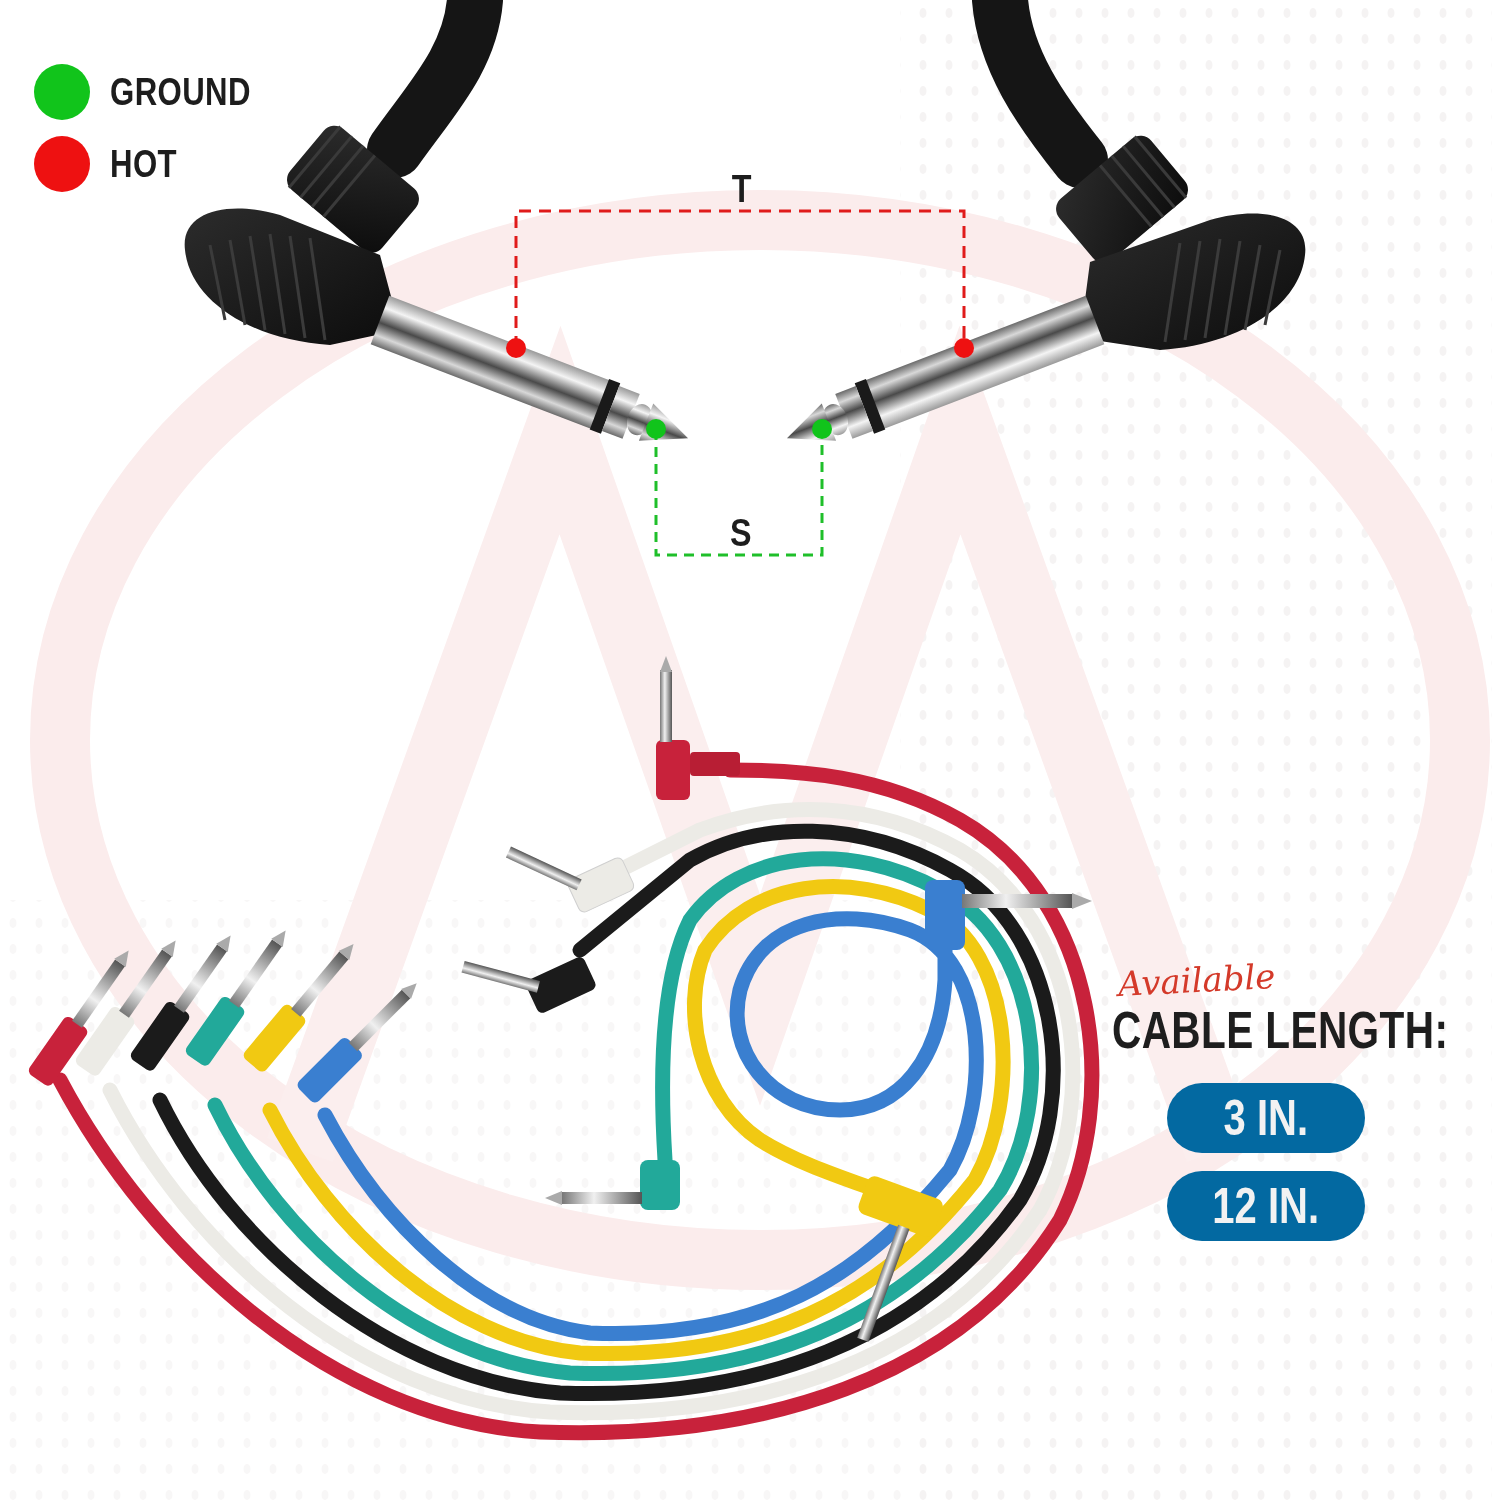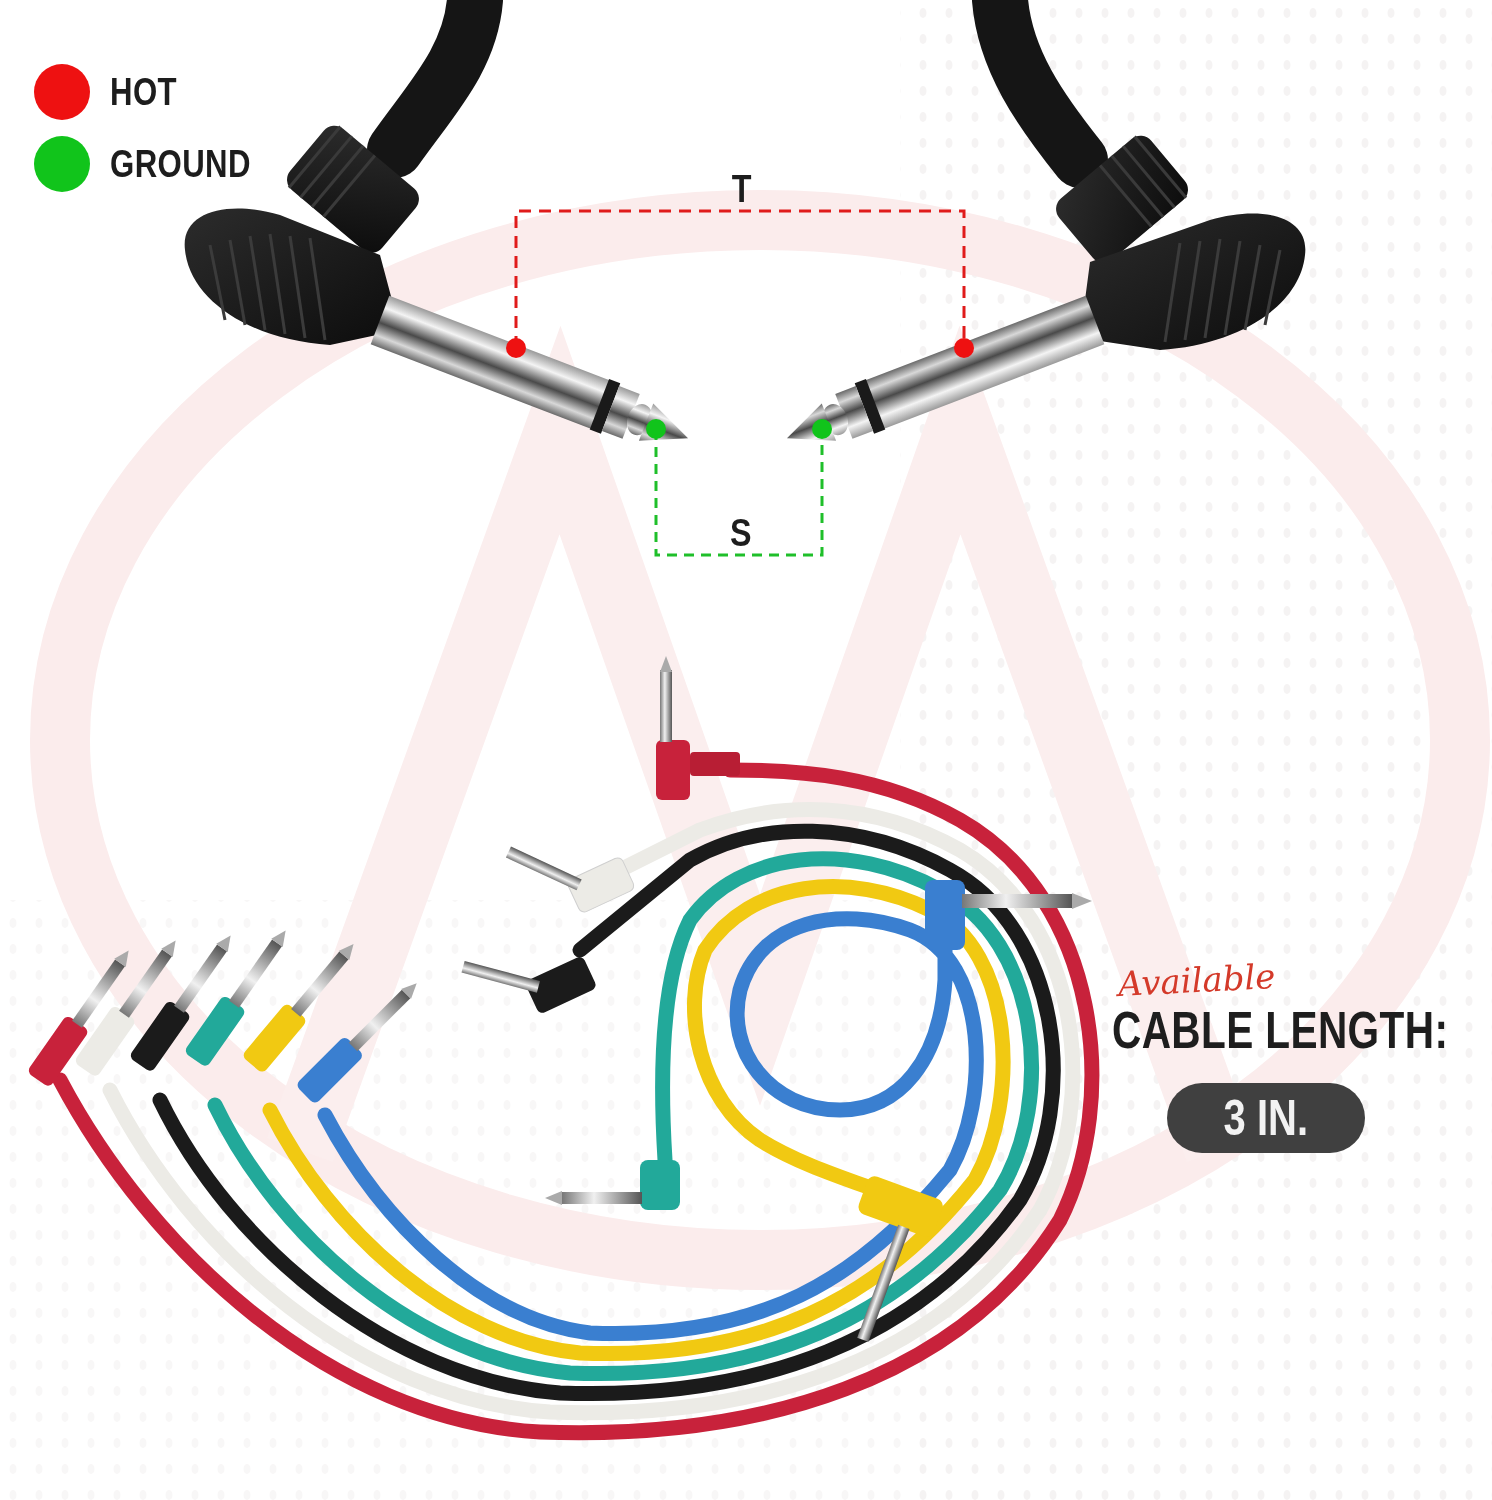--- a/index.html
+++ b/index.html
@@ -26,21 +26,21 @@
     font-family: "DejaVu Serif", serif; font-style: italic;
     font-size: 34px; color: #d43a2a; transform: rotate(-3deg);
   }
   .cable-title {
     position: absolute; left: 1112px; top: 1000px;
     font-weight: 700; font-size: 52px; color: #1e1e1e; white-space: nowrap;
     transform: scaleX(0.78); transform-origin: left center; letter-spacing: 0.5px;
   }
   .pills { position: absolute; left: 1167px; top: 1083px; width: 198px; }
   .pill {
-    width: 198px; height: 70px; border-radius: 35px; background: #404040;
+    width: 198px; height: 70px; border-radius: 35px; background: #0369a1;
     color: #f2f2f2; display: flex; align-items: center; justify-content: center;
     margin-bottom: 17.5px; cursor: pointer;
   }
   .pill span {
     font-weight: 700; font-size: 50px; transform: scaleX(0.8); display: inline-block;
   }
 </style>
 </head>
 <body>
 
@@ -51,26 +51,26 @@
     </pattern>
   </defs>
   <rect x="900" y="0" width="592" height="1500" fill="url(#dots)" opacity="0.7"></rect>
   <rect x="0" y="900" width="900" height="600" fill="url(#dots)" opacity="0.5"></rect>
   <ellipse cx="760" cy="740" rx="700" ry="520" fill="none" stroke="#fbecec" stroke-width="60"></ellipse>
   <path d="M300 1150 L560 430 L760 1000 L960 430 L1220 1150" fill="none" stroke="#fbeeee" stroke-width="70"></path>
 </svg>
 
 <div class="legend">
   <div class="legend-row">
+    <div class="legend-dot" style="background:#11c41b"></div>
+    <span class="legend-label">GROUND</span>
+  </div>
+  <div class="legend-row">
     <div class="legend-dot" style="background:#ee1111"></div>
     <span class="legend-label">HOT</span>
-  </div>
-  <div class="legend-row">
-    <div class="legend-dot" style="background:#11c41b"></div>
-    <span class="legend-label">GROUND</span>
   </div>
 </div>
 
 <svg class="layer" viewBox="0 0 1492 1500">
   <defs>
     <linearGradient id="metal" x1="0" y1="0" x2="0" y2="1">
       <stop offset="0" stop-color="#9a9a9a"></stop>
       <stop offset="0.25" stop-color="#f4f4f4"></stop>
       <stop offset="0.55" stop-color="#4a4a4a"></stop>
       <stop offset="0.8" stop-color="#d8d8d8"></stop>
@@ -241,13 +241,16 @@
   </g>
 </svg>
 
 <span class="avail">Available</span>
 <div class="cable-title">CABLE LENGTH:</div>
 
 <div class="pills">
   <div class="pill">
       <span>3 IN.</span>
     </div>
+  <div class="pill">
+      <span>12 IN.</span>
+    </div>
 </div>
 
 </body></html>

